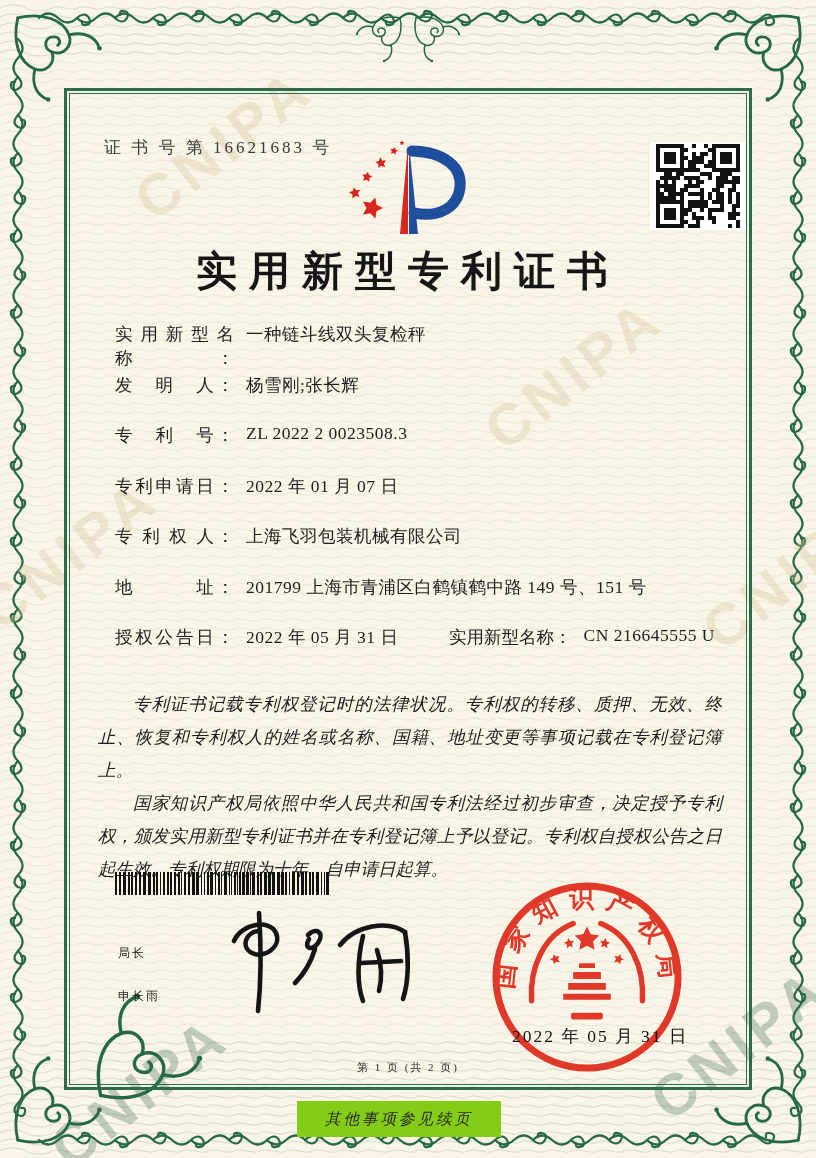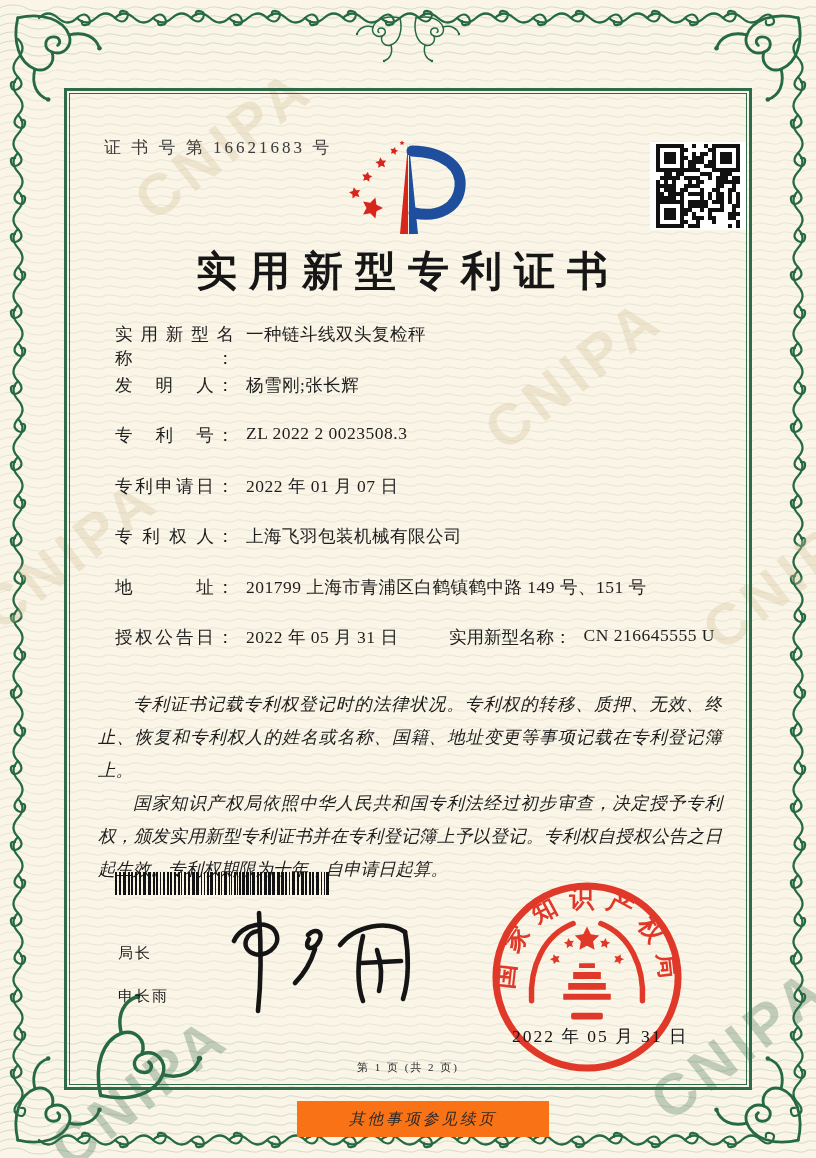--- a/index.html
+++ b/index.html
@@ -22,27 +22,27 @@
   .fields{position:absolute;left:115px;top:322px;width:600px;}
   .row{display:flex;align-items:flex-start;height:50.5px;font-size:17.5px;}
   .f-label{display:inline-block;width:119px;text-align:justify;text-align-last:justify;color:#1e1e1e;flex:0 0 auto;}
   .f-value{margin-left:12px;color:#1e1e1e;letter-spacing:0.5px;white-space:nowrap;}
   .f-value.w{width:158px;}
   .f-label2{margin-left:46px;flex:0 0 auto;color:#1e1e1e;}
   .paras{position:absolute;left:98px;top:688px;width:624px;font-size:17.5px;line-height:33px;
          color:#1c1c1c;text-align:justify;font-style:italic;}
   .paras p{margin:0;text-indent:2em;}
   .barcode{position:absolute;left:115px;top:872px;width:218px;height:23px;}
-  .signer{position:absolute;left:118px;top:932px;font-size:15px;line-height:43px;color:#1b1b1b;letter-spacing:2px;}
+  .signer{position:absolute;left:118px;top:932px;font-size:12px;line-height:43px;color:#1b1b1b;letter-spacing:2px;}
   .signature{position:absolute;left:212px;top:902px;width:210px;height:112px;z-index:4;}
   .seal{position:absolute;left:488px;top:878px;width:198px;height:198px;z-index:4;opacity:0.93;}
   .seal-date{position:absolute;left:512px;top:1024px;font-size:17.5px;letter-spacing:2px;color:#141414;z-index:5;}
   .page-num{position:absolute;left:0;top:1060px;width:100%;text-align:center;font-size:11px;
             letter-spacing:2px;color:#2c2c2c;}
-  .cont-strip{position:absolute;left:297px;top:1101px;width:252px;height:36px;background:#f97316;
+  .cont-strip{position:absolute;left:297px;top:1101px;width:204px;height:36px;background:#84cc16;
             z-index:4;display:flex;align-items:center;justify-content:center;font-size:15.5px;
             letter-spacing:3px;color:#2a2a2a;font-style:italic;}
 </style>
 </head>
 <body>
 
 <div class="page">
 
   <svg width="0" height="0" style="position:absolute">
     <defs>

